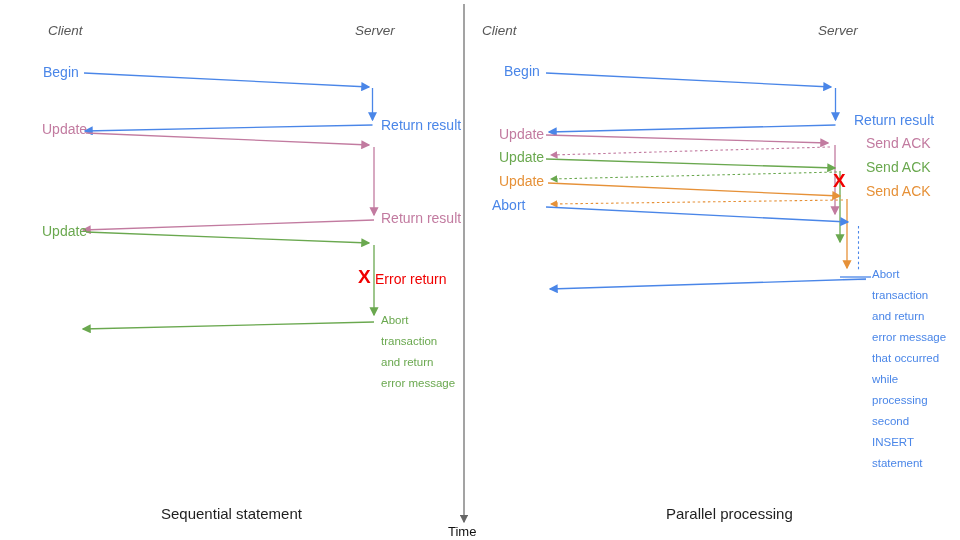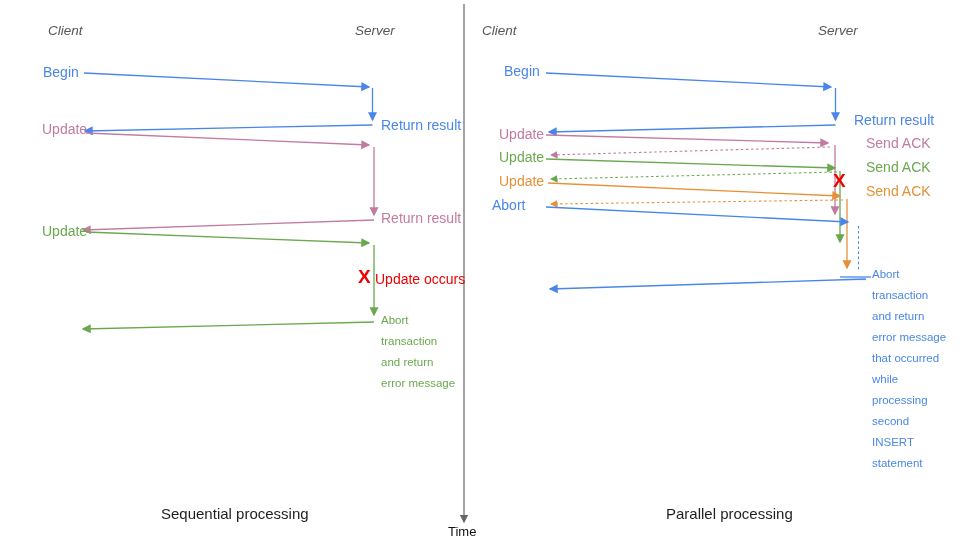--- a/index.html
+++ b/index.html
@@ -93,26 +93,26 @@
   <div class="hdr" style="left:355px; top:23px;">Server</div>
   <div class="hdr" style="left:482px; top:23px;">Client</div>
   <div class="hdr" style="left:818px; top:23px;">Server</div>
 
   <div class="lbl c-blue" style="left:43px;  top:64px;">Begin</div>
   <div class="lbl c-blue" style="left:381px; top:117px;">Return result</div>
   <div class="lbl c-pink" style="left:42px;  top:121px;">Update</div>
   <div class="lbl c-pink" style="left:381px; top:210px;">Return result</div>
   <div class="lbl c-green" style="left:42px;  top:223px;">Update</div>
   <div class="xmark" style="left:358px; top:267px;">X</div>
-  <div class="lbl c-red" style="left:375px; top:271px;">Update occurs</div>
+  <div class="lbl c-red" style="left:375px; top:271px;">Error return</div>
   <div class="ml c-green" style="left:381px; top:310px;">Abort
 transaction
 and return
 error message</div>
-  <div class="title" style="left:161px; top:505px;">Sequential processing</div>
+  <div class="title" style="left:161px; top:505px;">Sequential statement</div>
 
   <div class="lbl c-blue" style="left:504px; top:63px;">Begin</div>
   <div class="lbl c-blue" style="left:854px; top:112px;">Return result</div>
   <div class="lbl c-pink" style="left:499px; top:126px;">Update</div>
   <div class="lbl c-pink" style="left:866px; top:135px;">Send ACK</div>
   <div class="lbl c-green" style="left:499px; top:149px;">Update</div>
   <div class="lbl c-green" style="left:866px; top:159px;">Send ACK</div>
   <div class="lbl c-orange" style="left:499px; top:173px;">Update</div>
   <div class="lbl c-orange" style="left:866px; top:183px;">Send ACK</div>
   <div class="lbl c-blue" style="left:492px; top:197px;">Abort</div>

